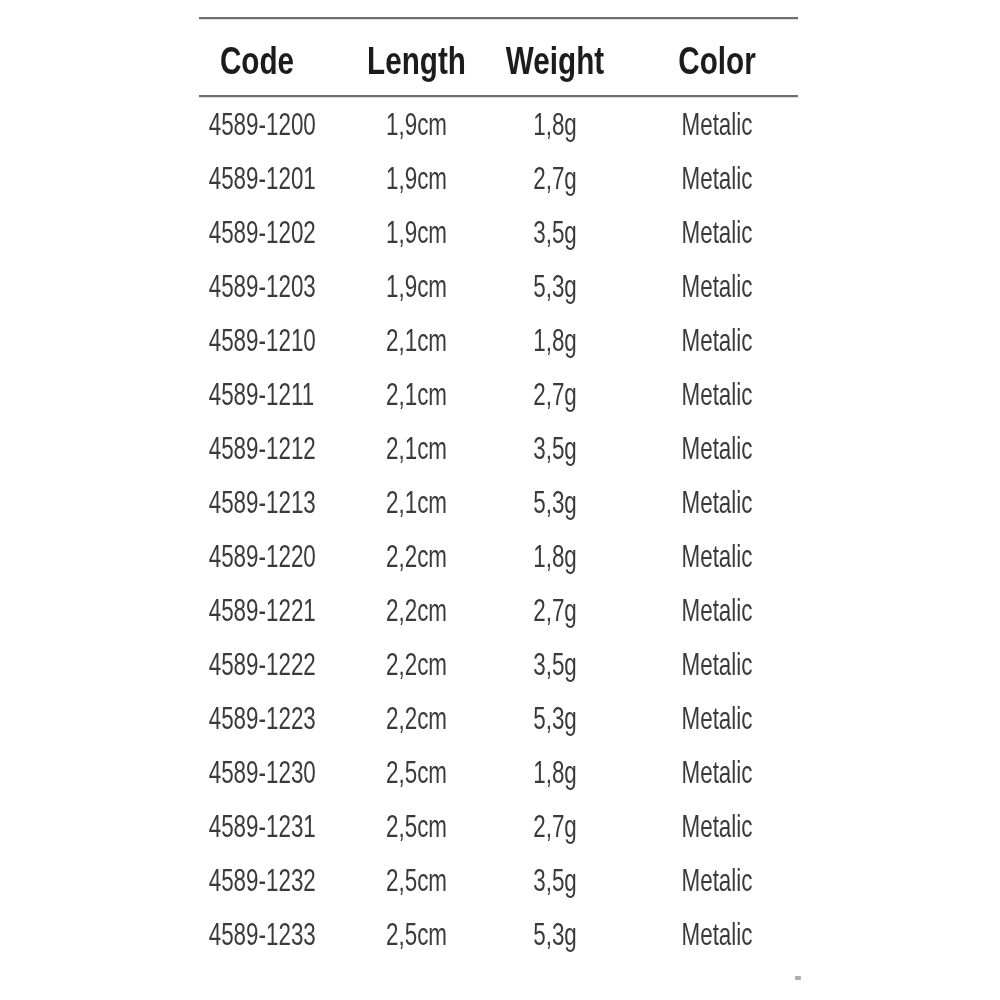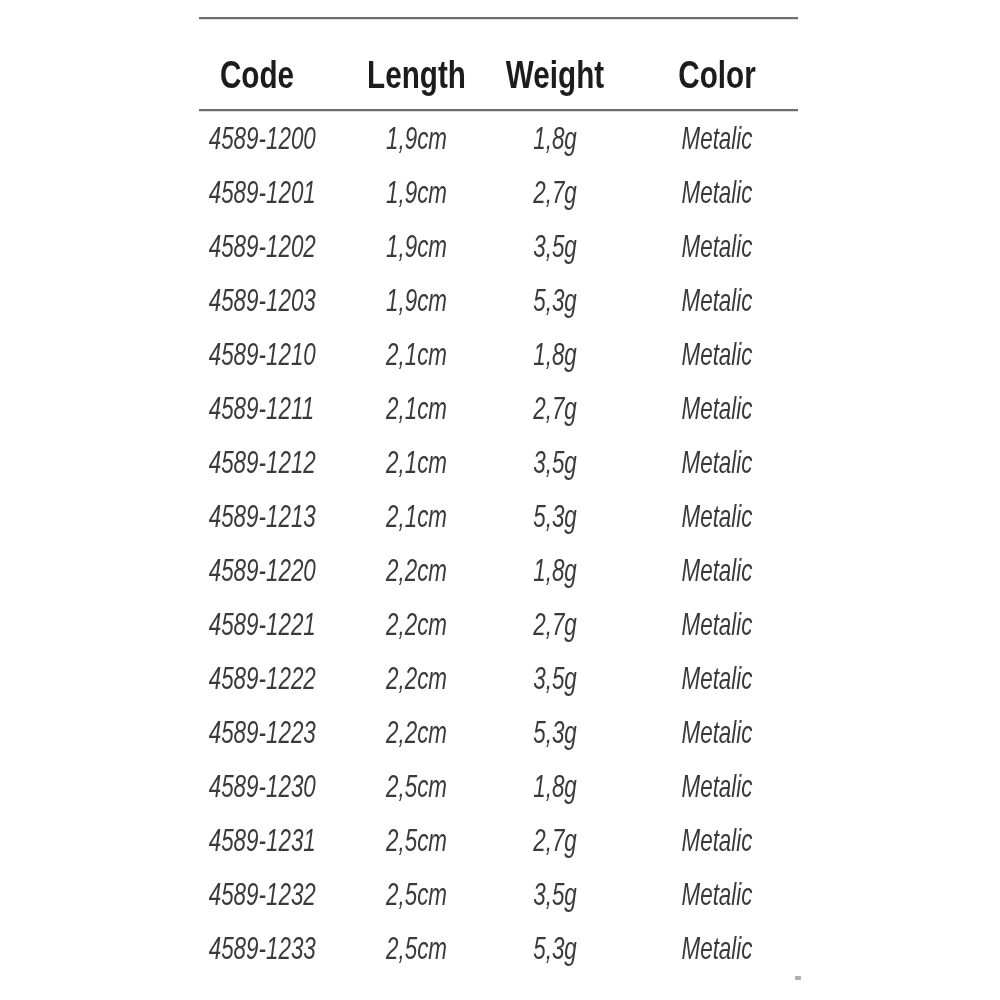--- a/index.html
+++ b/index.html
@@ -26,35 +26,33 @@
     background: #6e6e6e;
     box-shadow: 0 1px 0 rgba(110,110,110,0.25);
   }
   .header-row {
     display: grid;
     grid-template-columns: 138px 149px 150px 162px;
     height: 76px;
     align-items: center;
     padding-top: 8px;
     box-sizing: border-box;
-    margin-top: 14px;
   }
   .header-cell {
     text-align: center;
     font-weight: bold;
     font-size: 38px;
     color: #1c1c1c;
     white-space: nowrap;
   }
   .body-row {
     display: grid;
     grid-template-columns: 138px 149px 150px 162px;
     height: 54px;
     align-items: center;
-    font-style: italic;
   }
   .body-cell {
     text-align: center;
     font-size: 32px;
     color: #3a3a3a;
     white-space: nowrap;
   }
   
   .header-cell.col-0 { transform: translateX(-11px) scaleX(0.78); }
   .header-cell.col-1 { transform: translateX(5px)  scaleX(0.78); }

